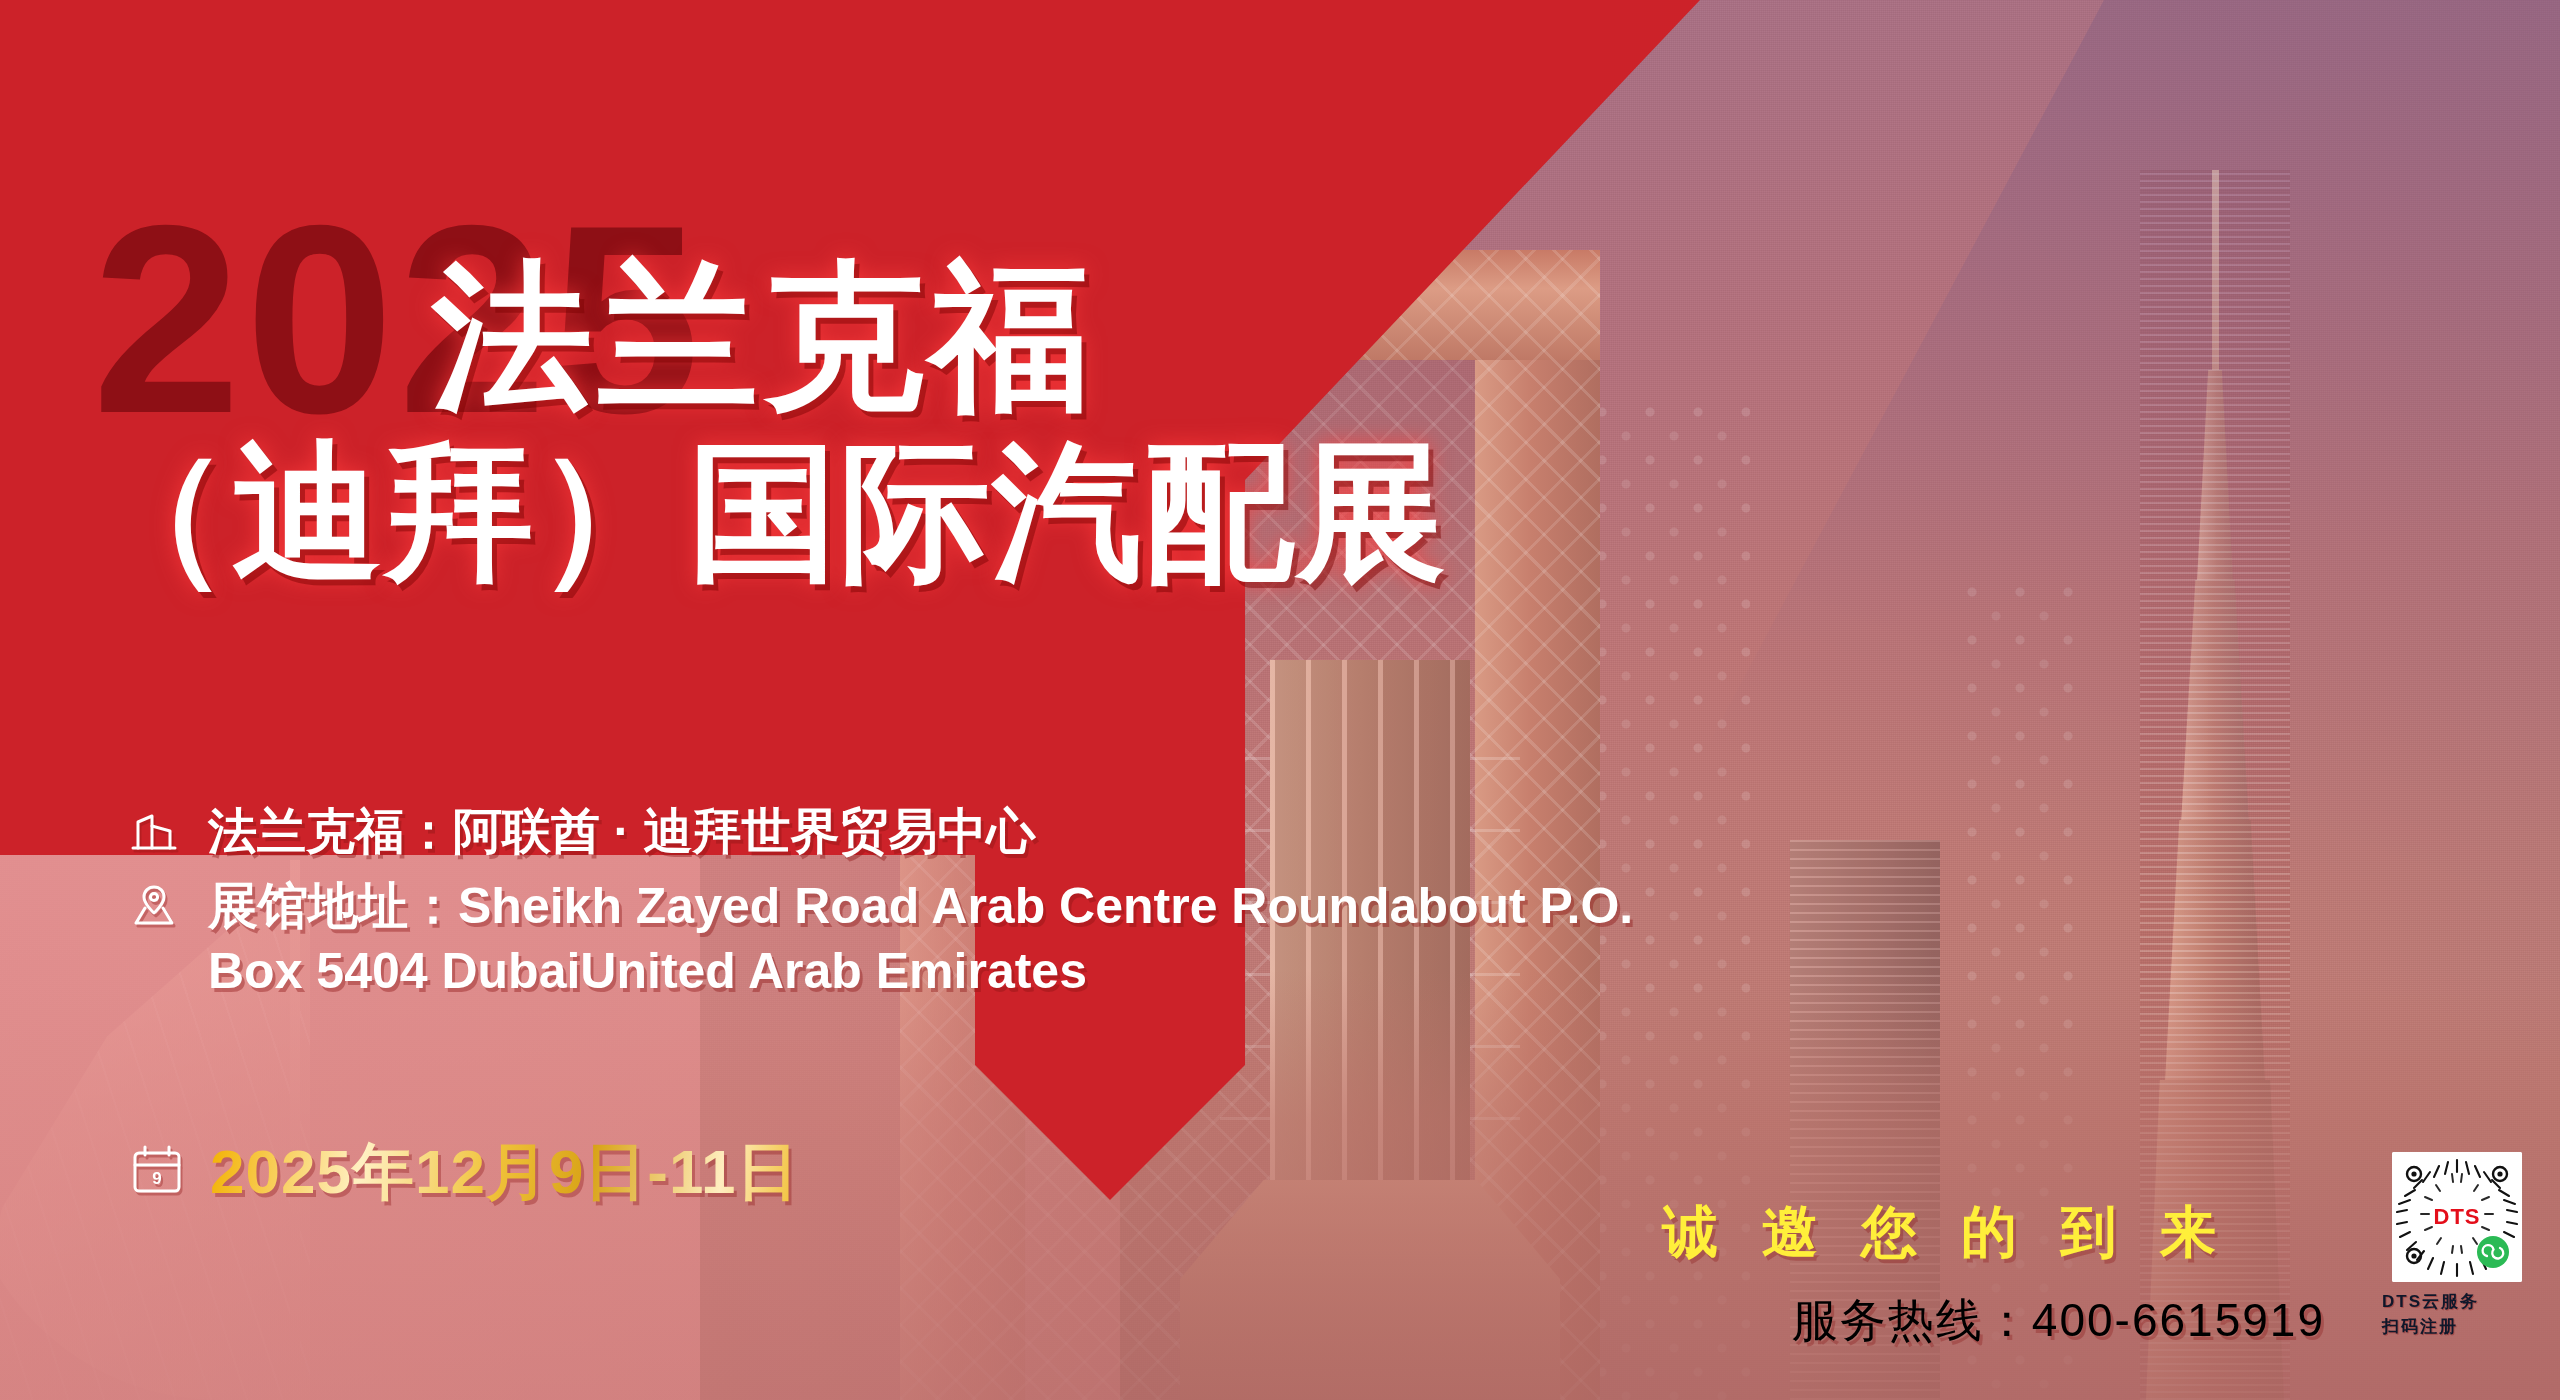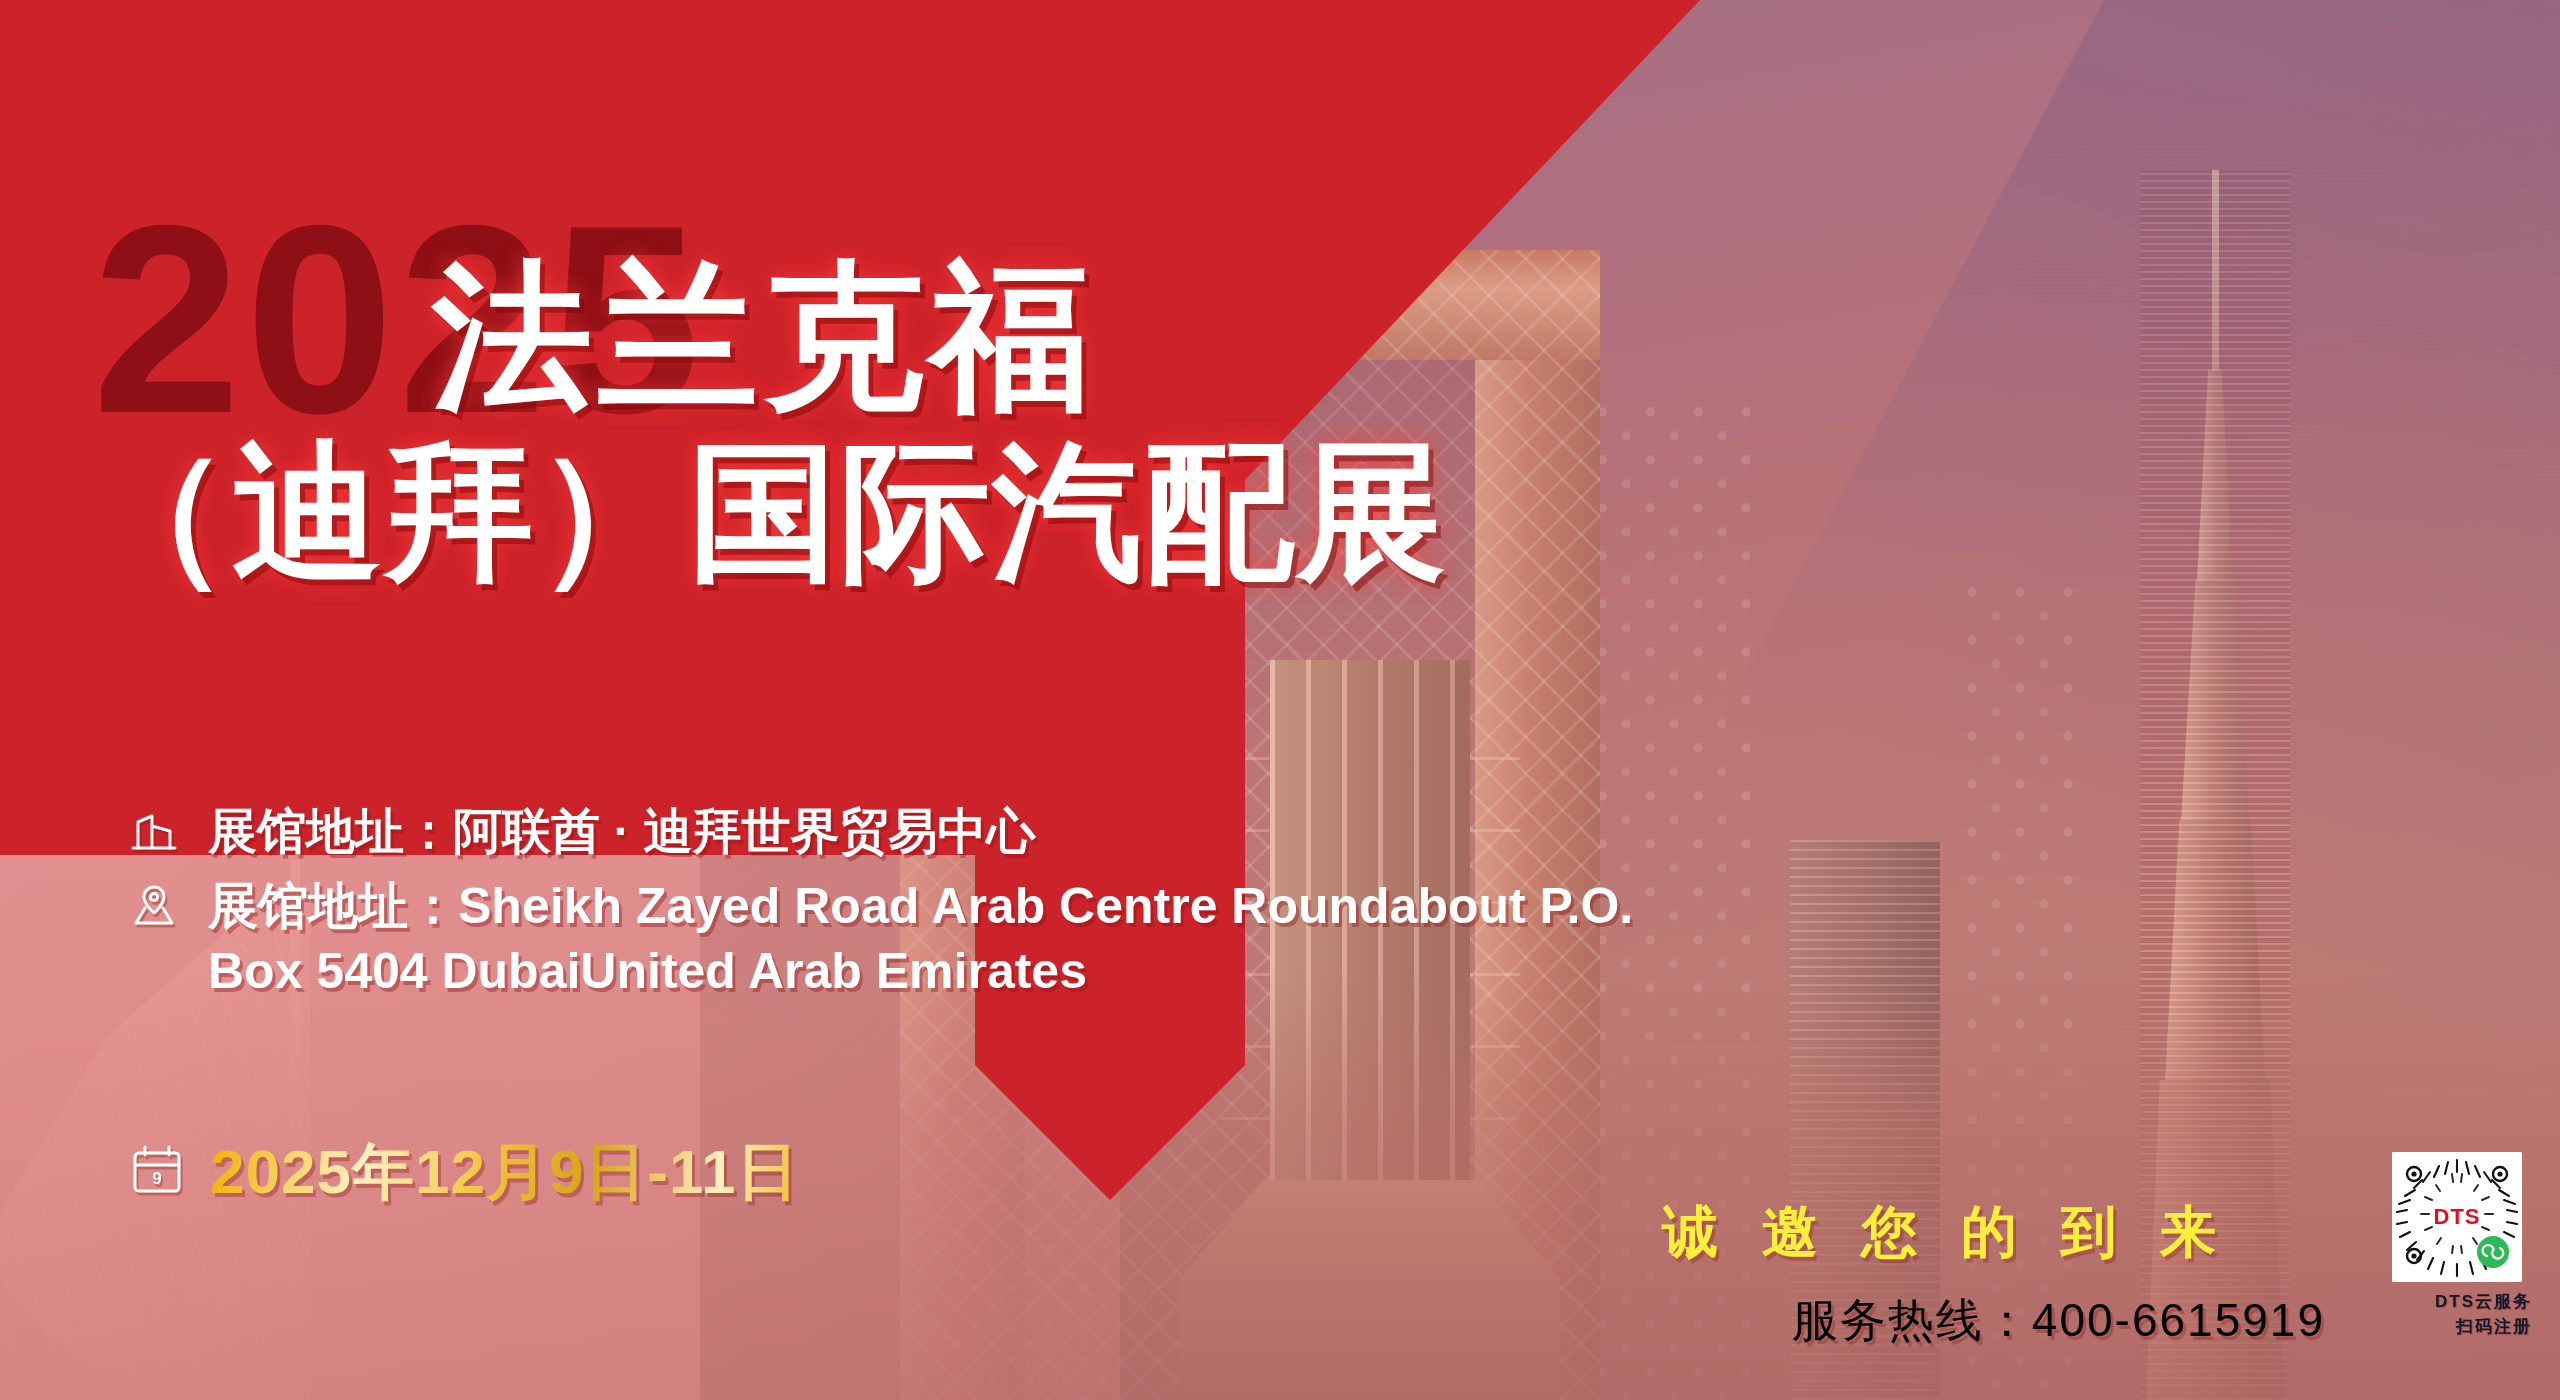--- a/index.html
+++ b/index.html
@@ -189,21 +189,21 @@
   }
   .hotline {
     position:absolute; right:235px; top:1290px;
     color:#000000; font-size:46px; font-weight:normal; letter-spacing:2px;
     font-family:"Liberation Sans","DejaVu Sans",sans-serif;
     text-shadow: 3px 4px 0 rgba(140,30,30,.35);
     white-space:nowrap;
   }
 
   
-  .qr-block { position:absolute; right:28px; top:1152px; width:150px; text-align:right; }
+  .qr-block { position:absolute; right:28px; top:1152px; width:150px; text-align:left; }
   .qr-card { width:130px; height:130px; background:#fff; margin:0 auto;
     position:relative; border-radius:2px; overflow:hidden; }
   .qr-card svg { width:130px; height:130px; display:block; }
   .qr-caption { margin-top:8px; color:#0f172a; font-size:17px; font-weight:bold;
     letter-spacing:2px; line-height:1.45;
     font-family:"Liberation Sans","DejaVu Sans",sans-serif;
     text-shadow:1px 1px 0 rgba(140,30,30,.4); }
 </style>
 </head>
 <body>
@@ -268,21 +268,21 @@
   <div class="info-block">
 
     <div class="info-row">
       <span class="info-icon">
         <svg viewBox="0 0 52 52" fill="none" stroke="#ffffff" stroke-width="3" stroke-linecap="round" stroke-linejoin="round">
           <path d="M10 44 V18 L24 12 V44"></path>
           <path d="M24 22 L42 27 V44"></path>
           <path d="M5 44 H47"></path>
         </svg>
       </span>
-      <span class="info-text">展馆地址：阿联酋 · 迪拜世界贸易中心</span>
+      <span class="info-text">法兰克福：阿联酋 · 迪拜世界贸易中心</span>
     </div>
 
     <div class="info-row">
       <span class="info-icon">
         <svg viewBox="0 0 52 52" fill="none" stroke="#ffffff" stroke-width="3" stroke-linecap="round" stroke-linejoin="round">
           <path d="M26 9 c-6 0-10 4.4-10 10 0 7 10 16 10 16 s10-9 10-16 c0-5.6-4-10-10-10z"></path>
           <circle cx="26" cy="19" r="3.6"></circle>
           <path d="M17 30 L8 45 H44 L35 30"></path>
         </svg>
       </span>

